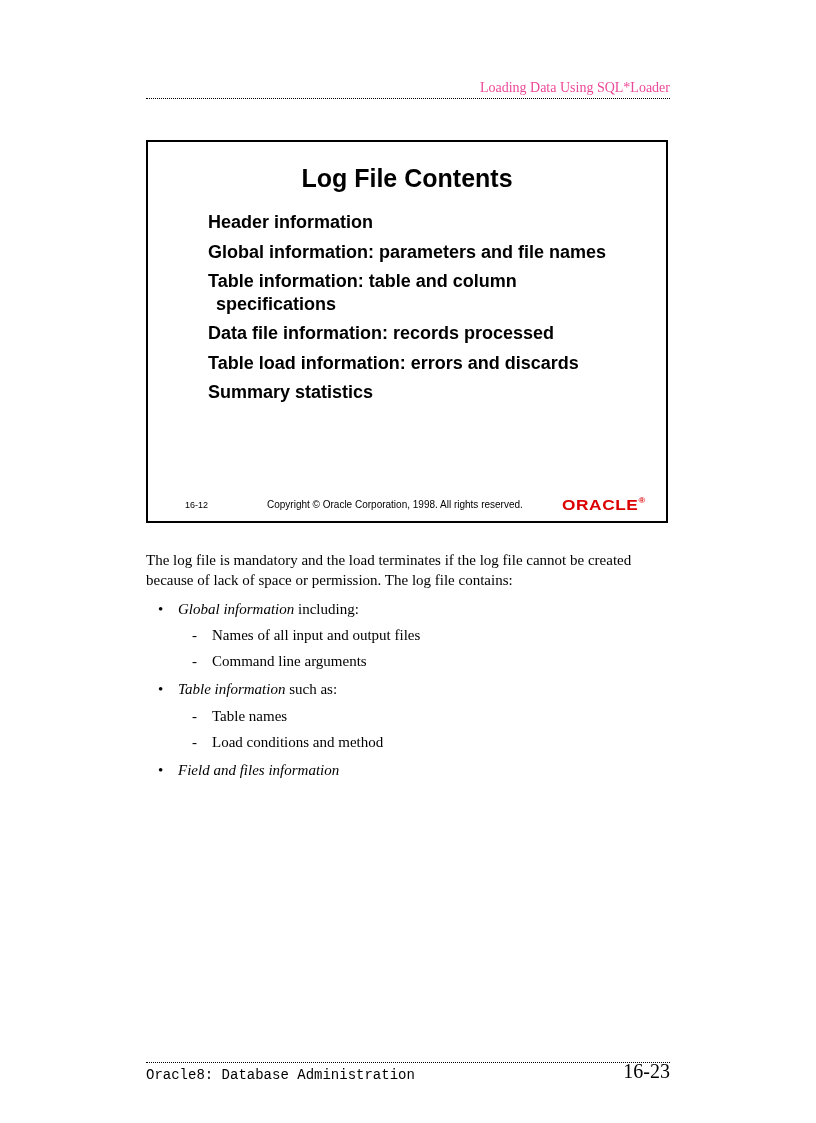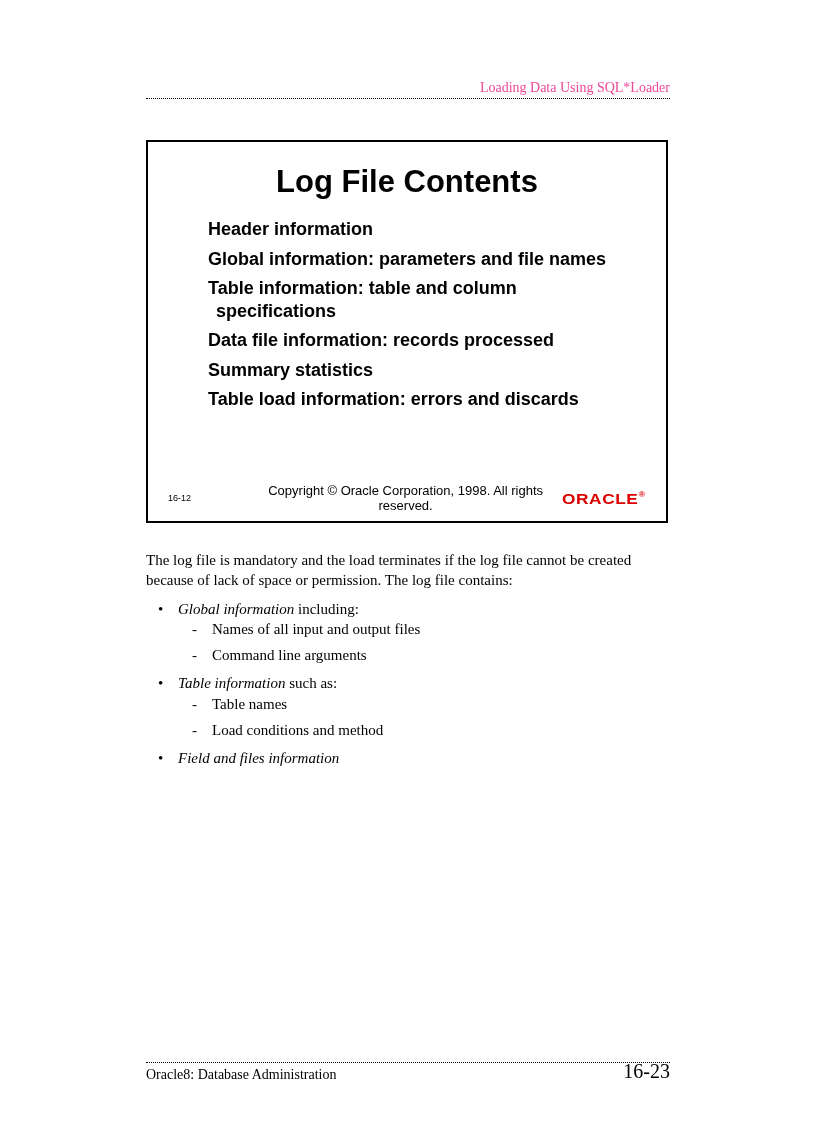--- a/index.html
+++ b/index.html
@@ -30,54 +30,54 @@
       left: 146px;
       width: 522px;
       height: 383px;
       border: 2px solid #000;
       background: white;
       padding: 22px 30px 10px 30px;
       font-family: Helvetica, Arial, sans-serif;
     }
     .slide-title {
       text-align: center;
-      font-size: 31px;
+      font-size: 25px;
       font-weight: bold;
       margin-bottom: 18px;
     }
     .slide-bullets {
       list-style: none;
       padding-left: 30px;
     }
     .slide-bullets li {
       font-size: 18px;
       font-weight: bold;
       line-height: 1.25;
       margin-bottom: 7px;
       padding-left: 8px;
       text-indent: -8px;
     }
     .slide-footer {
       position: absolute;
       bottom: 8px;
-      left: 20px;
+      left: 37px;
       right: 20px;
       display: flex;
       align-items: center;
       font-family: Helvetica, Arial, sans-serif;
       gap: 12px;
     }
     .slide-page {
       font-size: 9px;
       width: 70px;
     }
     .slide-copyright {
-      font-size: 13px;
+      font-size: 10px;
       flex: 1;
-      text-align: center;
+      text-align: left;
     }
     .oracle-logo {
       font-family: Arial, sans-serif;
       font-weight: bold;
       font-size: 15px;
       color: #dd0000;
       letter-spacing: 0.5px;
       transform: scaleX(1.15);
       transform-origin: right center;
     }
@@ -106,20 +106,21 @@
       position: relative;
     }
     .main-bullets > li::before {
       content: "•";
       position: absolute;
       left: 12px;
       top: 0;
     }
     .sub-bullets {
       list-style: none;
+      margin-top: 6px;
       padding-left: 0;
     }
     .sub-bullets > li {
       padding-left: 34px;
       margin-bottom: 6px;
       position: relative;
     }
     .sub-bullets > li::before {
       content: "-";
       position: absolute;
@@ -132,20 +133,21 @@
       bottom: 60px;
       left: 146px;
       right: 146px;
       border-top: 1.5px dotted #000;
     }
     .page-footer-left {
       position: absolute;
       bottom: 40px;
       left: 146px;
       font-size: 14px;
+      font-family: Liberation Mono, monospace;
     }
     .page-footer-right {
       position: absolute;
       bottom: 40px;
       right: 146px;
       font-size: 20px;
     }
   </style>
 </head>
 <body>
@@ -153,22 +155,22 @@
 <div class="page-header">Loading Data Using SQL*Loader</div>
 <div class="header-rule"></div>
 
 <div class="slide-box">
   <div class="slide-title">Log File Contents</div>
   <ul class="slide-bullets">
     <li>Header information</li>
     <li>Global information: parameters and file names</li>
     <li>Table information: table and column specifications</li>
     <li>Data file information: records processed</li>
+    <li>Table load information: errors and discards</li>
     <li>Summary statistics</li>
-    <li>Table load information: errors and discards</li>
   </ul>
   <div class="slide-footer">
     <span class="slide-page">16-12</span>
     <span class="slide-copyright">Copyright © Oracle Corporation, 1998. All rights reserved.</span>
     <span class="oracle-logo"><span>ORACLE</span><sup>®</sup></span>
   </div>
 </div>
 
 <div class="body-text">
   <p>The log file is mandatory and the load terminates if the log file cannot be created because of lack of space or permission. The log file contains:</p>

